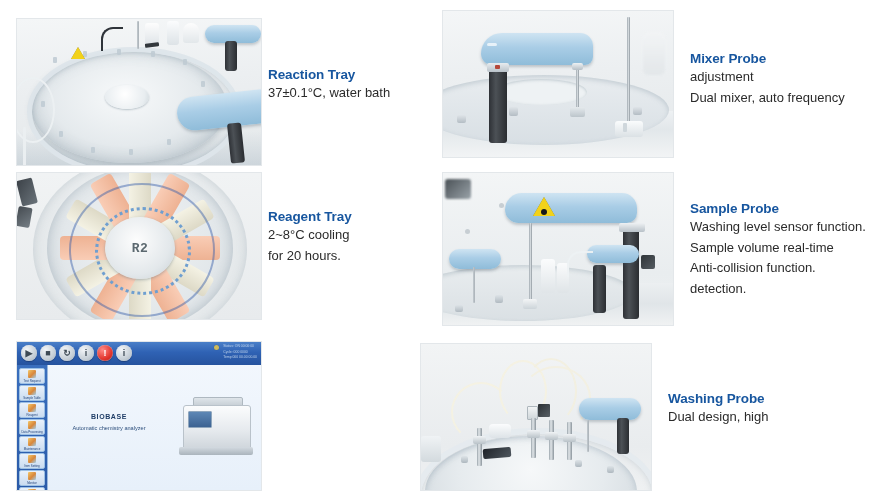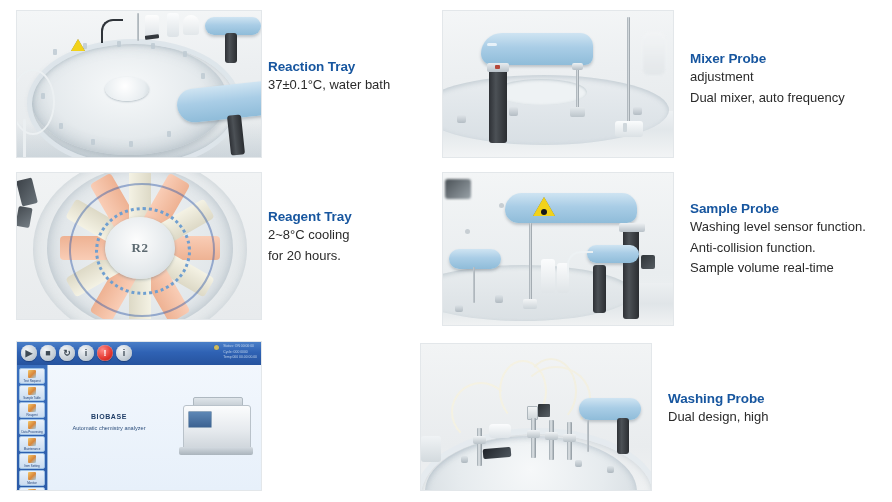--- a/index.html
+++ b/index.html
@@ -140,21 +140,21 @@
     background: radial-gradient(circle at 45% 38%, #fdfdfd, #e3e8eb 62%, #c6ced3);
     box-shadow: 0 1px 3px rgba(90,110,125,.45);
     display: flex; align-items: center; justify-content: center;
   }
   .rg-center-ring {
     position: absolute;
     border-radius: 50%;
     border: 3px dotted #6f9fd0;
   }
   .rg-label {
-    font-family: Liberation Serif, serif;
+    font-family: Liberation Mono, monospace;
     font-size: 13px;
     font-weight: bold;
     color: #5c6970;
     letter-spacing: .5px;
   }
 
   
   .sw-root {
     position: absolute; inset: 0;
     background: #eef3fa;
@@ -329,21 +329,21 @@
     width: 5px;
     background: linear-gradient(90deg, #9aa4ab, #e2e7ea 40%, #8c969d);
     border-radius: 1px;
   }
 </style>
 </head>
 <body>
 
 <div class="sheet">
 
-  <div class="cell" style="left:0;top:0;width:446px;height:168px;">
+  <div class="cell" style="left:0;top:8px;width:446px;height:168px;">
     <div class="photo" style="left:16px;top:10px;width:246px;height:148px;">
       <div class="scene">
         <div class="bg-wall"></div>
 
         <div style="position:absolute;left:0;bottom:0;width:100%;height:34px;
                     background:linear-gradient(180deg,rgba(200,210,218,0) 0%,rgba(186,198,207,.55) 100%);"></div>
 
         <div class="rt-disc" style="left:14px;top:32px;width:196px;height:112px;"></div>
         <div class="rt-ring" style="left:10px;top:28px;width:204px;height:120px;"></div>
         <div class="rt-hub" style="left:88px;top:66px;width:44px;height:24px;"></div>
@@ -583,22 +583,23 @@
 
         <div style="position:absolute;left:52px;top:122px;width:8px;height:8px;
                     background:linear-gradient(180deg,#dde3e7,#b1bac1);border-radius:2px;"></div>
         <div style="position:absolute;left:12px;top:132px;width:8px;height:7px;
                     background:linear-gradient(180deg,#dde3e7,#b1bac1);border-radius:2px;"></div>
       </div>
     </div>
     <div class="caption" style="left:244px;top:32px;width:200px;">
       <div class="cap-title">Sample Probe</div>
       <div class="cap-line">Washing level sensor function.</div>
+      <div class="cap-line">Sample volume real-time</div>
       <div class="cap-line">Anti-collision function.</div>
-      <div class="cap-line">Sample volume real-time</div>
+      <div class="cap-line">detection.</div>
     </div>
   </div>
 
   <div class="cell" style="left:0;top:335px;width:446px;height:167px;">
     <div class="photo" style="left:16px;top:6px;width:246px;height:150px;">
       <div class="sw-root">
 
         <div class="sw-toolbar">
           <div class="sw-tool-icons">
             <div class="sw-icon">

